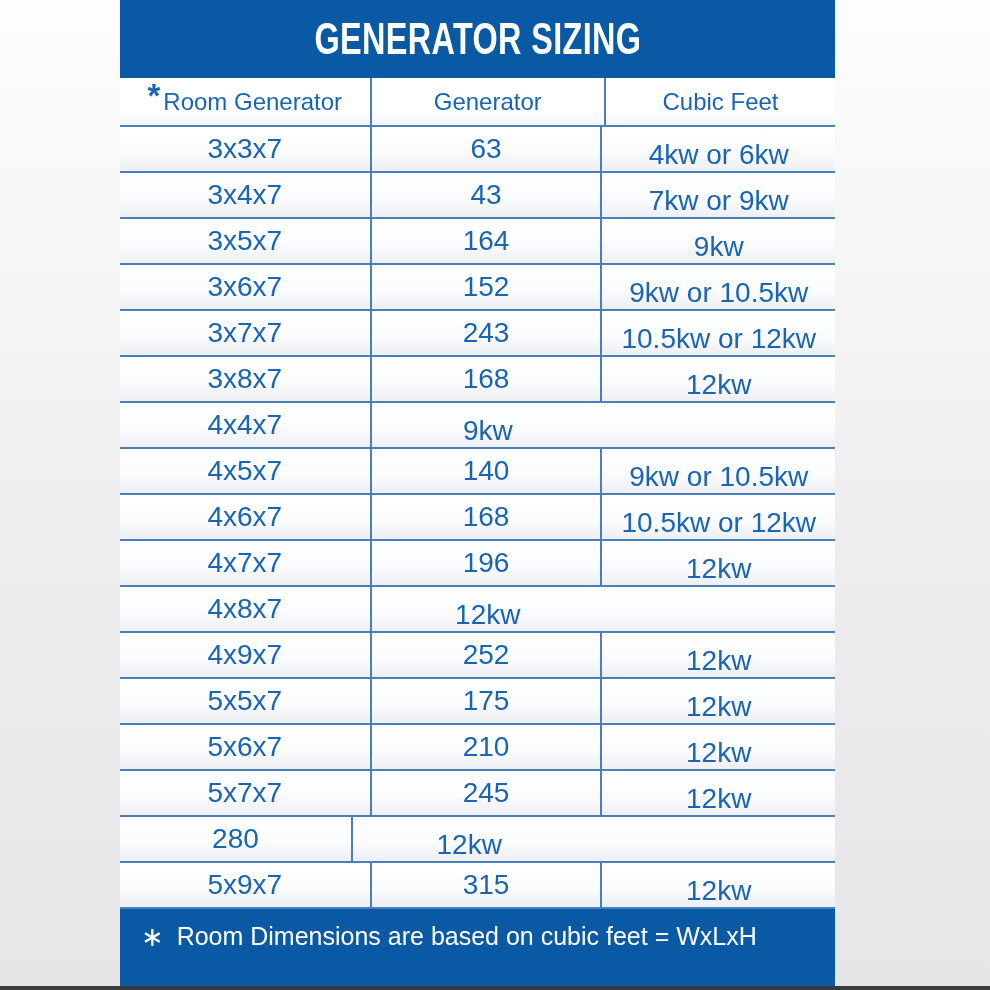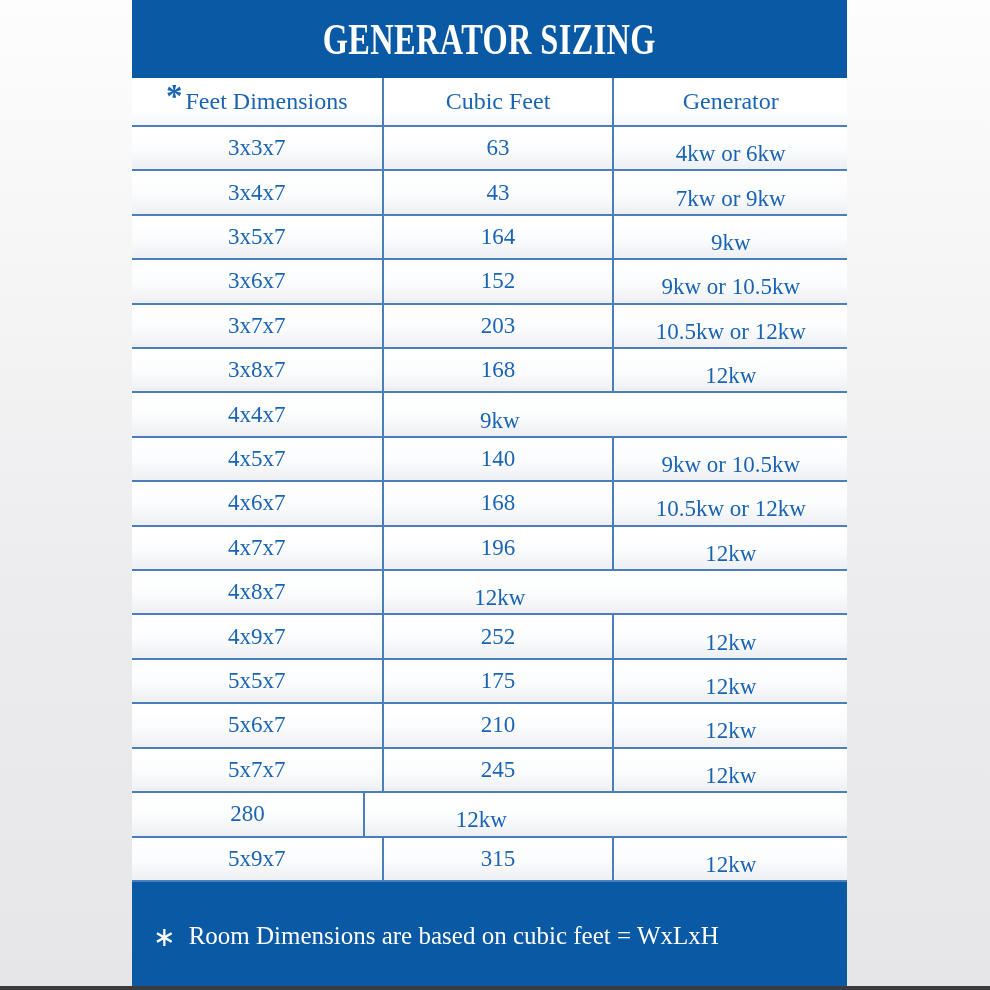--- a/index.html
+++ b/index.html
@@ -5,23 +5,22 @@
   * { margin:0; padding:0; box-sizing:border-box; }
   html,body { width:990px; height:990px; }
   body { font-family:"Liberation Sans", sans-serif; }
 
   .stage {
     position:relative; width:990px; height:990px; overflow:hidden;
     background:linear-gradient(180deg,#fdfdfd 0%,#f6f6f7 25%,#ececee 60%,#e7e7e9 96%,#e5e5e7 100%);
   }
 
   .panel {
-    position:absolute; left:132px; top:0; width:715px; height:990px;
+    position:absolute; left:120px; top:0; width:715px; height:990px;
     background:#0a59a5;
-    font-family:Liberation Serif, serif;
   }
 
   .title-bar {
     position:absolute; left:0; top:0; width:715px; height:78px;
     display:flex; align-items:center; justify-content:center;
   }
   .title-text {
     color:#ffffff; font-weight:bold; font-size:45px; white-space:nowrap;
     transform:scaleX(0.72); letter-spacing:0.5px;
   }
@@ -38,21 +37,21 @@
   }
   .row.header {
     height:49px;
     background:linear-gradient(180deg,#ffffff 0%,#ffffff 70%,#f3f5f8 100%);
   }
   #rows { display:flex; flex-direction:column; height:755px; }
   #rows .row { flex:1; }
 
   .cell {
     display:flex; align-items:center; justify-content:center;
-    color:#1a64b4; font-size:23px; overflow:hidden; white-space:nowrap;
+    color:#1a64b4; font-size:28px; overflow:hidden; white-space:nowrap;
   }
   .cell + .cell { border-left:2px solid #4a7fbc; }
   .c1 { width:34.9%; }
   .c2 { width:32.3%; }
   .c3 { width:32.8%; }
   #rows .c3 { padding-top:12px; }
   .header .cell { font-size:24px; }
 
   .ast {
     font-weight:bold; font-size:33px; line-height:0;
@@ -79,24 +78,24 @@
   <div class="panel">
 
     <div class="title-bar">
       <span class="title-text">GENERATOR SIZING</span>
     </div>
 
     <div class="table">
       <div class="row header">
         <div class="cell c1">
           <span class="ast">*</span>
-          <span>Feet Dimensions</span>
+          <span>Room Generator</span>
         </div>
+        <div class="cell c3">Generator</div>
         <div class="cell c2">Cubic Feet</div>
-        <div class="cell c3">Generator</div>
       </div>
       <div id="rows">
           <div class="row">
             <div class="cell c1">3x3x7</div>
             <div class="cell c2">63</div>
             <div class="cell c3">4kw or 6kw</div>
           </div>
           <div class="row">
             <div class="cell c1">3x4x7</div>
             <div class="cell c2">43</div>
@@ -107,21 +106,21 @@
             <div class="cell c2">164</div>
             <div class="cell c3">9kw</div>
           </div>
           <div class="row">
             <div class="cell c1">3x6x7</div>
             <div class="cell c2">152</div>
             <div class="cell c3">9kw or 10.5kw</div>
           </div>
           <div class="row">
             <div class="cell c1">3x7x7</div>
-            <div class="cell c2">203</div>
+            <div class="cell c2">243</div>
             <div class="cell c3">10.5kw or 12kw</div>
           </div>
           <div class="row">
             <div class="cell c1">3x8x7</div>
             <div class="cell c2">168</div>
             <div class="cell c3">12kw</div>
           </div>
           <div class="row">
             <div class="cell c1">4x4x7</div>
             <div class="cell c3">9kw</div>

